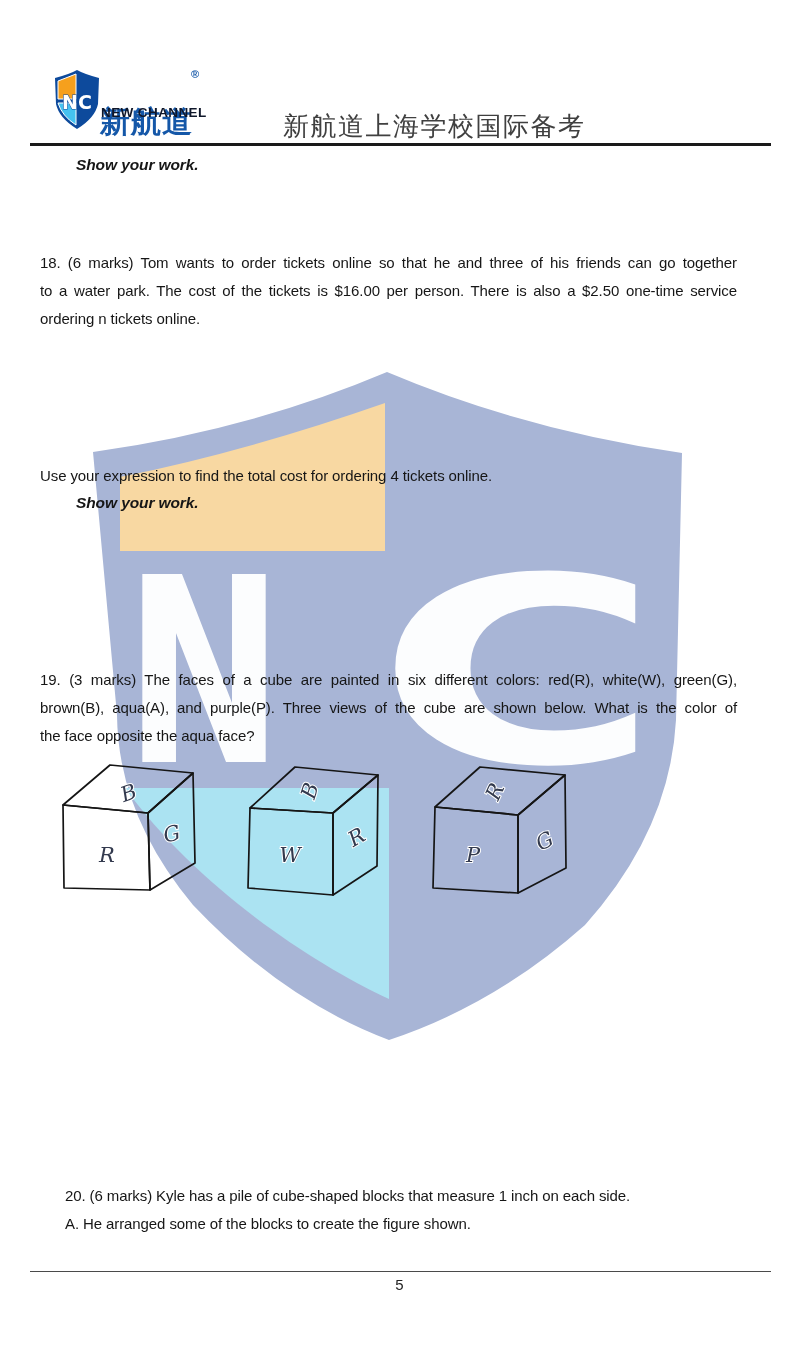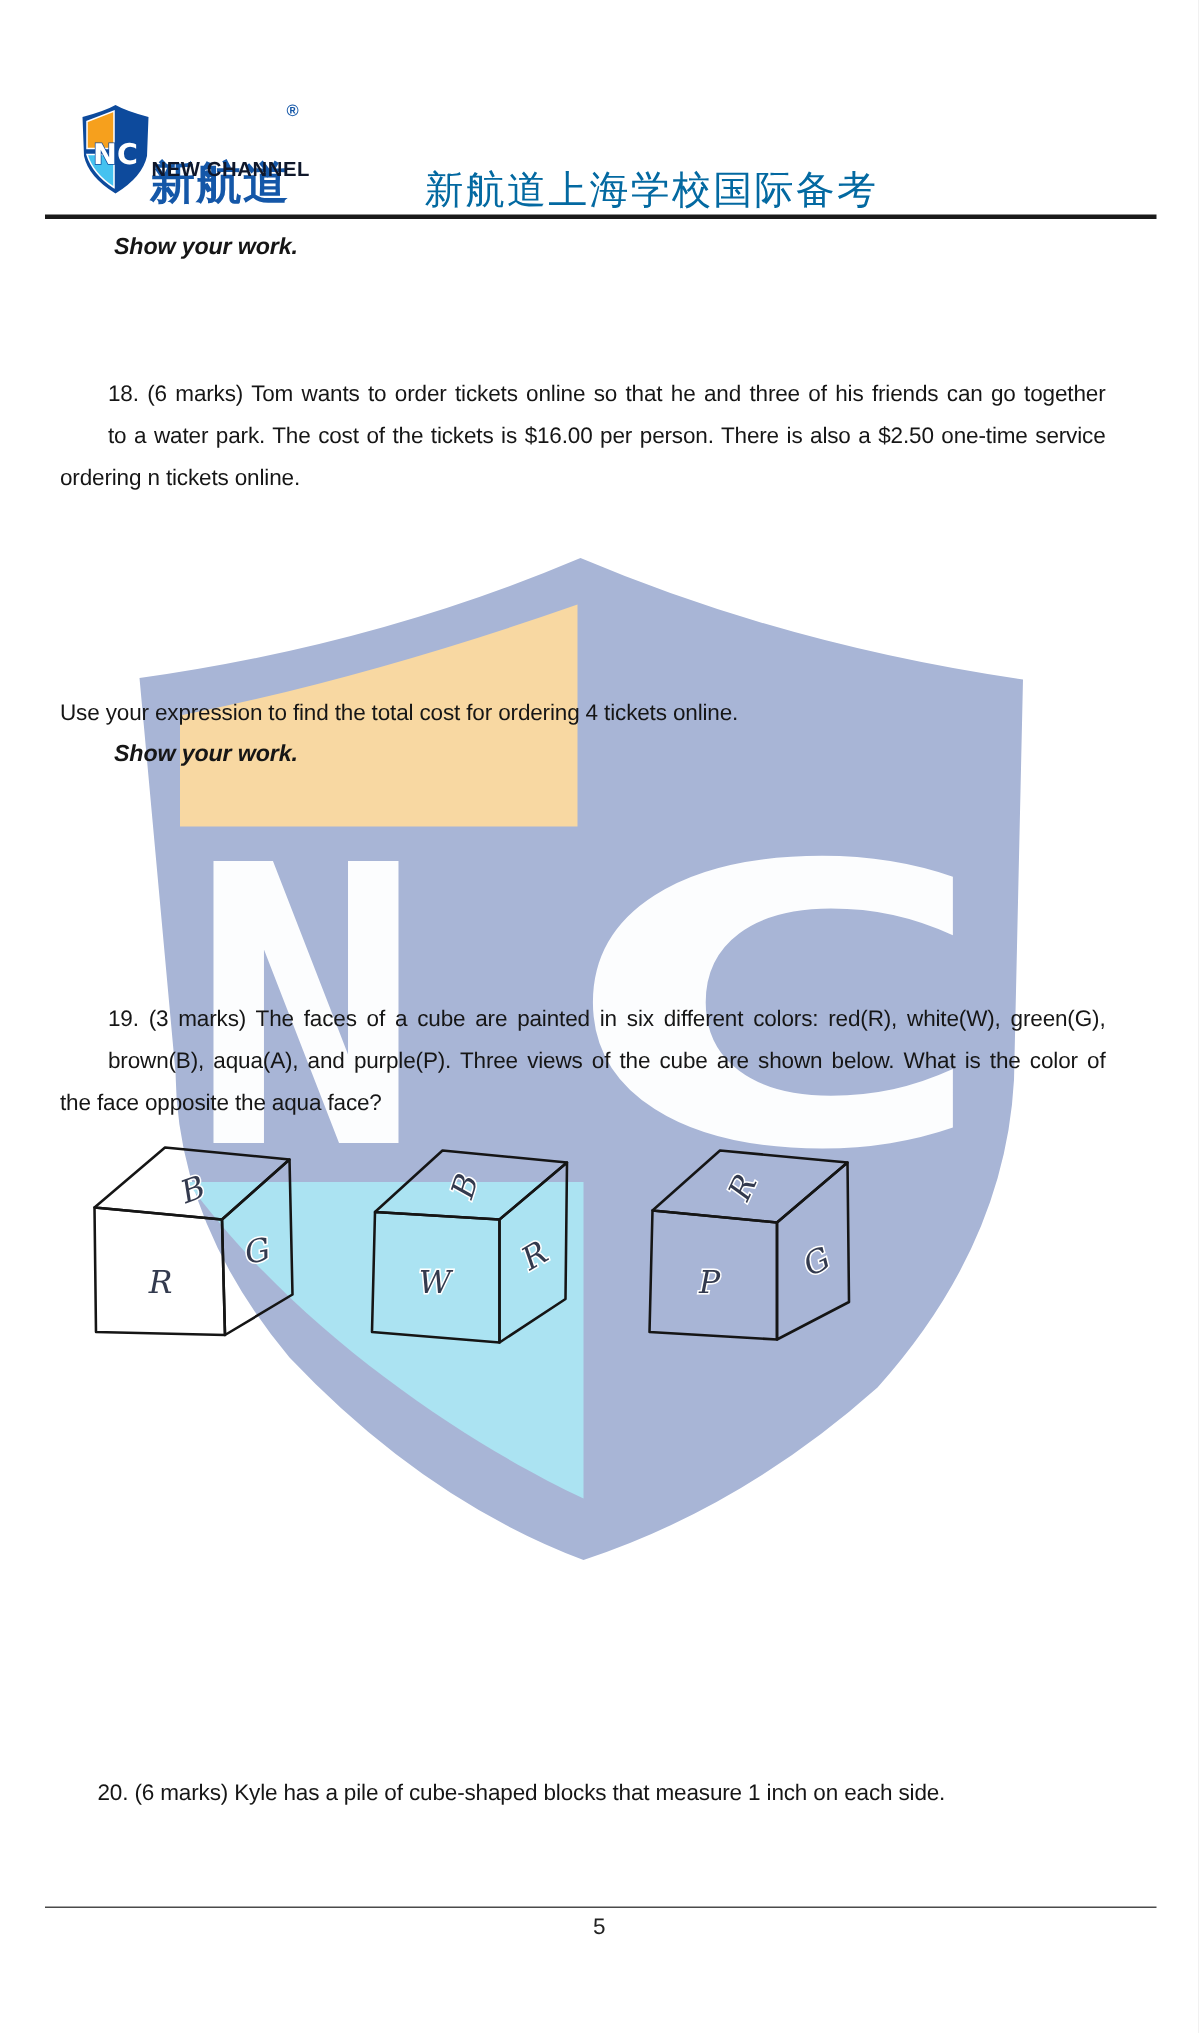--- a/index.html
+++ b/index.html
@@ -7,26 +7,26 @@
     position:relative;
     width:799px;height:1357px;
     margin:0 auto;
     background:#ffffff;
     overflow:hidden;
     font-family:"Liberation Sans", sans-serif;
     color:#1a1a1a;
   }
   .layer{position:absolute;left:0;top:0;width:799px;height:1357px;pointer-events:none;}
   .txt{position:absolute;left:40px;width:697px;font-size:15px;line-height:28px;color:#161616;letter-spacing:-0.1px;}
-  .just{text-align:justify;text-align-last:justify;text-justify:inter-word;margin-left:32px;}
+  .just{text-align:justify;text-align-last:justify;text-justify:inter-word;}
   .bi{font-weight:bold;font-style:italic;font-size:15.5px;margin-left:36px;}
   .hdr-title{
     position:absolute;left:283px;top:109px;
     font-family:"DejaVu Serif","Liberation Serif",serif;
-    font-size:26px;letter-spacing:1.5px;color:#0369a1;white-space:nowrap;
+    font-size:26px;letter-spacing:1.5px;color:#404040;white-space:nowrap;
   }
   .rule-top{position:absolute;left:30px;top:143px;width:741px;height:3px;background:#1a1a1a;}
   .rule-bottom{position:absolute;left:30px;top:1271px;width:741px;height:1px;background:#4a4a4a;}
   .page-num{position:absolute;left:0;top:1276px;width:799px;text-align:center;font-size:15px;color:#222;}
   .brand-cn{
     position:absolute;left:100px;top:74px;
     font-family:"DejaVu Sans",sans-serif;font-weight:bold;
     font-size:30px;color:#1457a8;letter-spacing:1px;white-space:nowrap;margin-top:28px;
   }
   .brand-reg{position:absolute;left:191px;top:68px;font-size:11px;color:#1457a8;font-weight:bold;}
@@ -113,18 +113,19 @@
   <div class="txt bi" style="top:489px;">Show your work.</div>
 
   <div class="txt" style="top:666px;">
     <div class="just">19. (3 marks) The faces of a cube are painted in six different colors: red(R), white(W), green(G),</div>
     <div class="just">brown(B), aqua(A), and purple(P). Three views of the cube are shown below. What is the color of</div>
     <div>the face opposite the aqua face?</div>
   </div>
 
   <div class="txt" style="top:1182px;margin-left:25px;">
     <div>20. (6 marks) Kyle has a pile of cube-shaped blocks that measure 1 inch on each side.</div>
+    <div>A. He arranged some of the blocks to create the figure shown.</div>
   </div>
 
   <div class="rule-bottom"></div>
   <div class="page-num">5</div>
 
 </div>
 
 </body></html>

